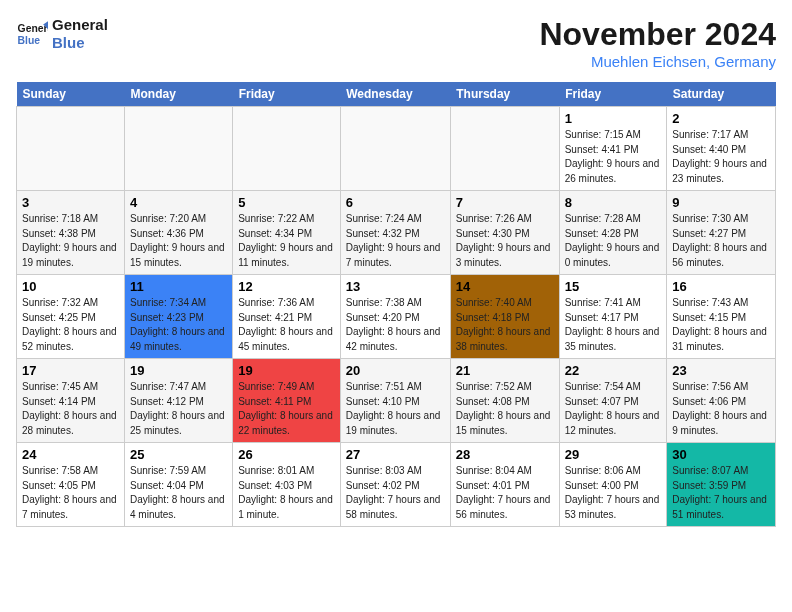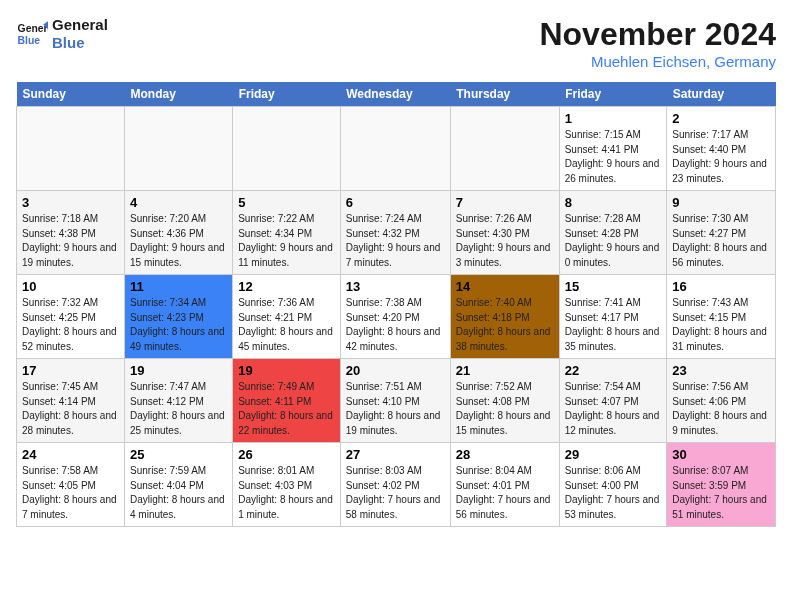--- a/index.html
+++ b/index.html
@@ -238,19 +238,19 @@
           <div class="day-info">Sunrise: 8:03 AM<br>Sunset: 4:02 PM<br>Daylight: 7 hours and 58 minutes.</div>
         </td>
         <td style="background: rgb(255, 255, 255);">
           <span class="day-number">28</span>
           <div class="day-info">Sunrise: 8:04 AM<br>Sunset: 4:01 PM<br>Daylight: 7 hours and 56 minutes.</div>
         </td>
         <td style="background: rgb(255, 255, 255);">
           <span class="day-number">29</span>
           <div class="day-info">Sunrise: 8:06 AM<br>Sunset: 4:00 PM<br>Daylight: 7 hours and 53 minutes.</div>
         </td>
-        <td style="background: #f9a8d4;">
+        <td style="background: #14b8a6;">
           <span class="day-number">30</span>
           <div class="day-info">Sunrise: 8:07 AM<br>Sunset: 3:59 PM<br>Daylight: 7 hours and 51 minutes.</div>
         </td>
       </tr>
     </tbody>
 </table>
 
 </body></html>

